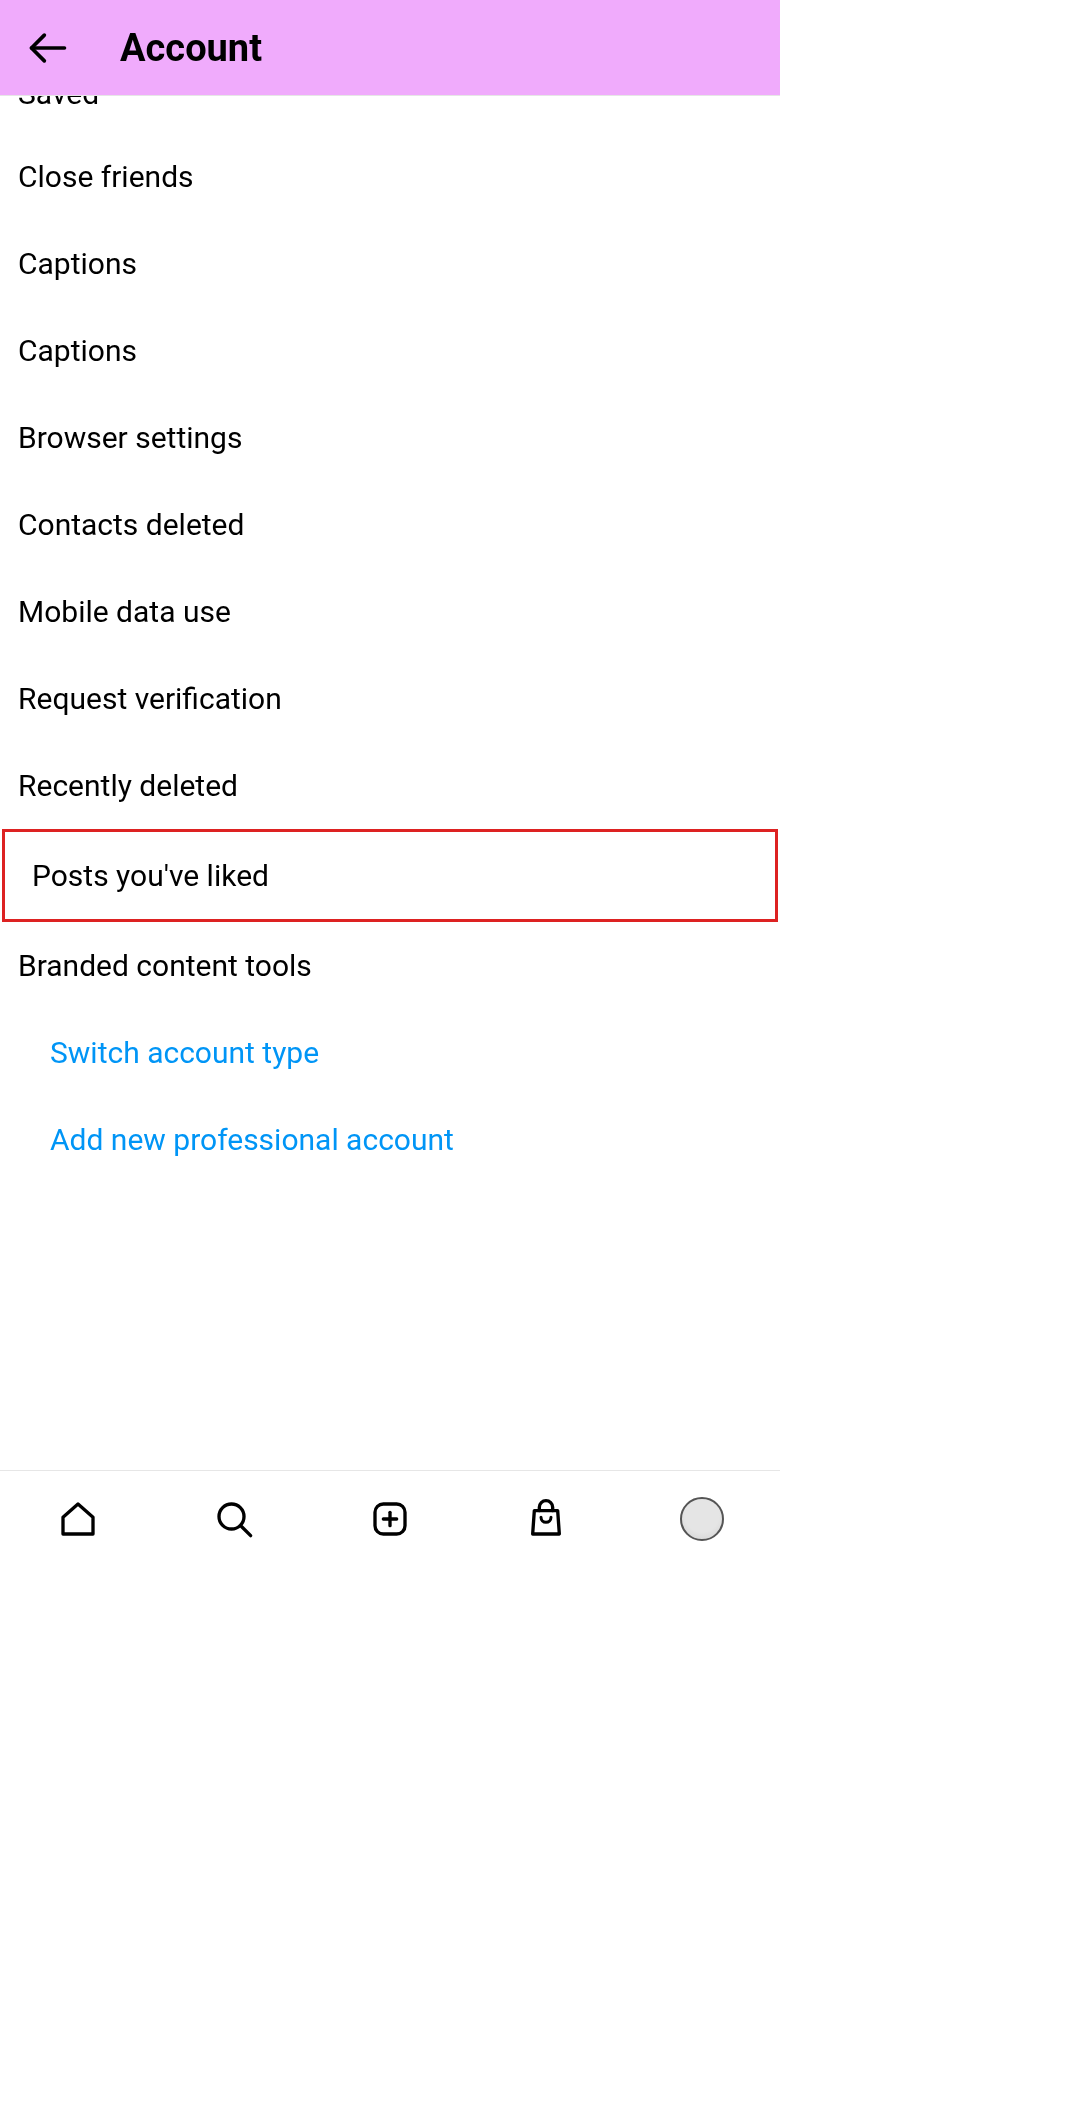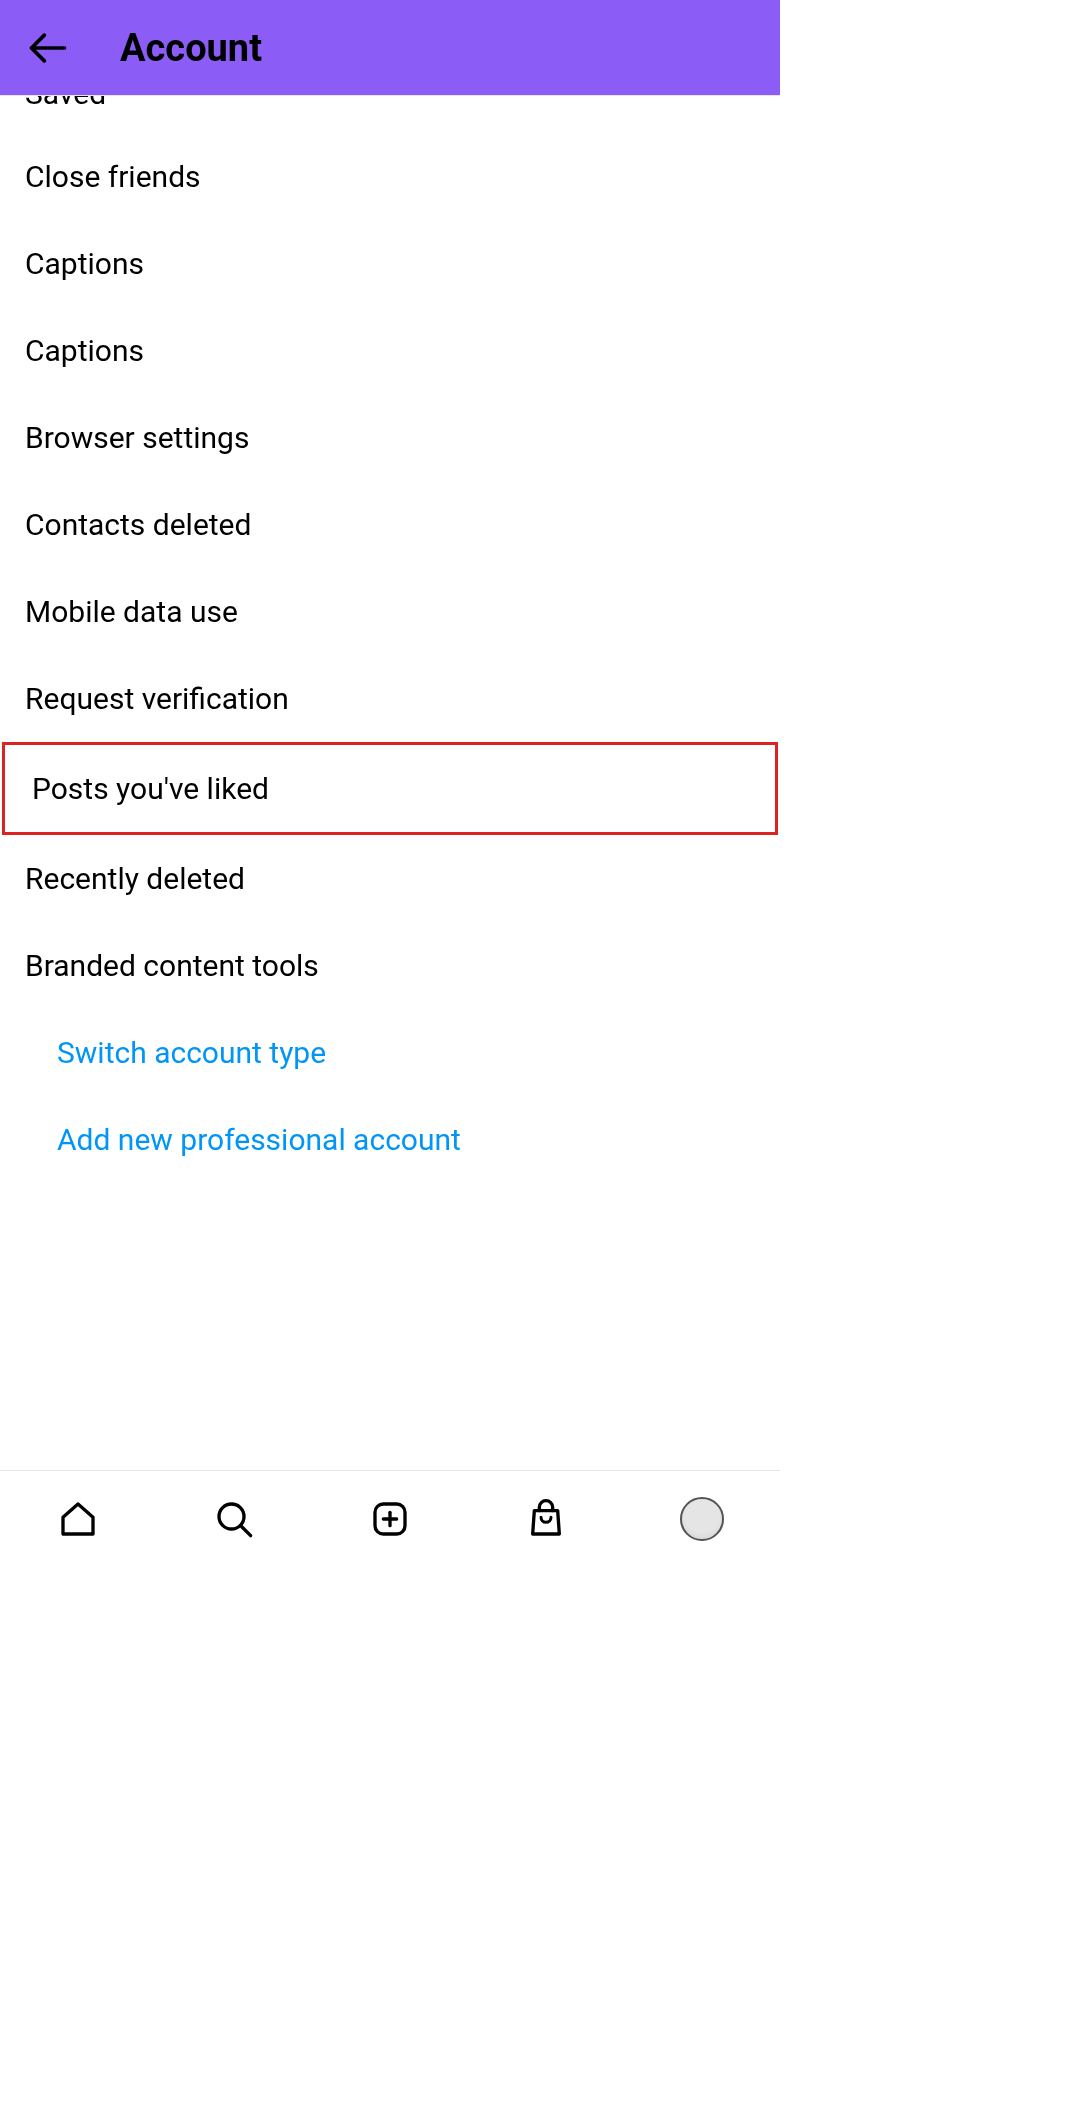--- a/index.html
+++ b/index.html
@@ -18,21 +18,21 @@
       position: relative;
       display: flex;
       flex-direction: column;
     }
     .header {
       display: flex;
       align-items: center;
       height: 96px;
       padding: 0 16px;
       border-bottom: 1px solid #e6e6e6;
-      background: #8b5cf6;
+      background: #f0abfc;
       flex-shrink: 0;
     }
     .back-btn {
       width: 64px;
       height: 64px;
       display: flex;
       align-items: center;
       justify-content: center;
       margin-right: 40px;
       cursor: pointer;
@@ -48,21 +48,21 @@
       overflow: hidden;
       position: relative;
     }
     .list-inner {
       position: absolute;
       top: -42px;
       left: 0;
       right: 0;
     }
     .item {
-      padding: 26px 25px;
+      padding: 26px 18px;
       font-size: 30px;
       color: #000;
       cursor: pointer;
     }
     .item.saved { padding-top: 22px; padding-bottom: 22px; }
     .item.link { color: #0095f6; margin-left: 32px; }
     .item.highlighted {
       border: 3px solid #d22;
       margin: 0 2px;
       padding-left: 27px;
@@ -128,22 +128,22 @@
   <div class="list">
     <div class="list-inner" id="list-inner">
         <div class="item saved">Saved</div>
         <div class="item">Close friends</div>
         <div class="item">Captions</div>
         <div class="item">Captions</div>
         <div class="item">Browser settings</div>
         <div class="item">Contacts deleted</div>
         <div class="item">Mobile data use</div>
         <div class="item">Request verification</div>
+        <div class="item">Recently deleted</div>
         <div class="item highlighted">Posts you've liked</div>
-        <div class="item">Recently deleted</div>
         <div class="item">Branded content tools</div>
         <div class="item link">Switch account type</div>
         <div class="item link">Add new professional account</div>
       </div>
   </div>
 
   <div class="bottom-nav">
     <div class="nav-btn">
       <svg viewBox="0 0 24 24" fill="none" stroke="#000" stroke-width="2" stroke-linecap="round" stroke-linejoin="round">
         <path d="M3 11 L12 3 L21 11 V21 H3 Z"></path>

